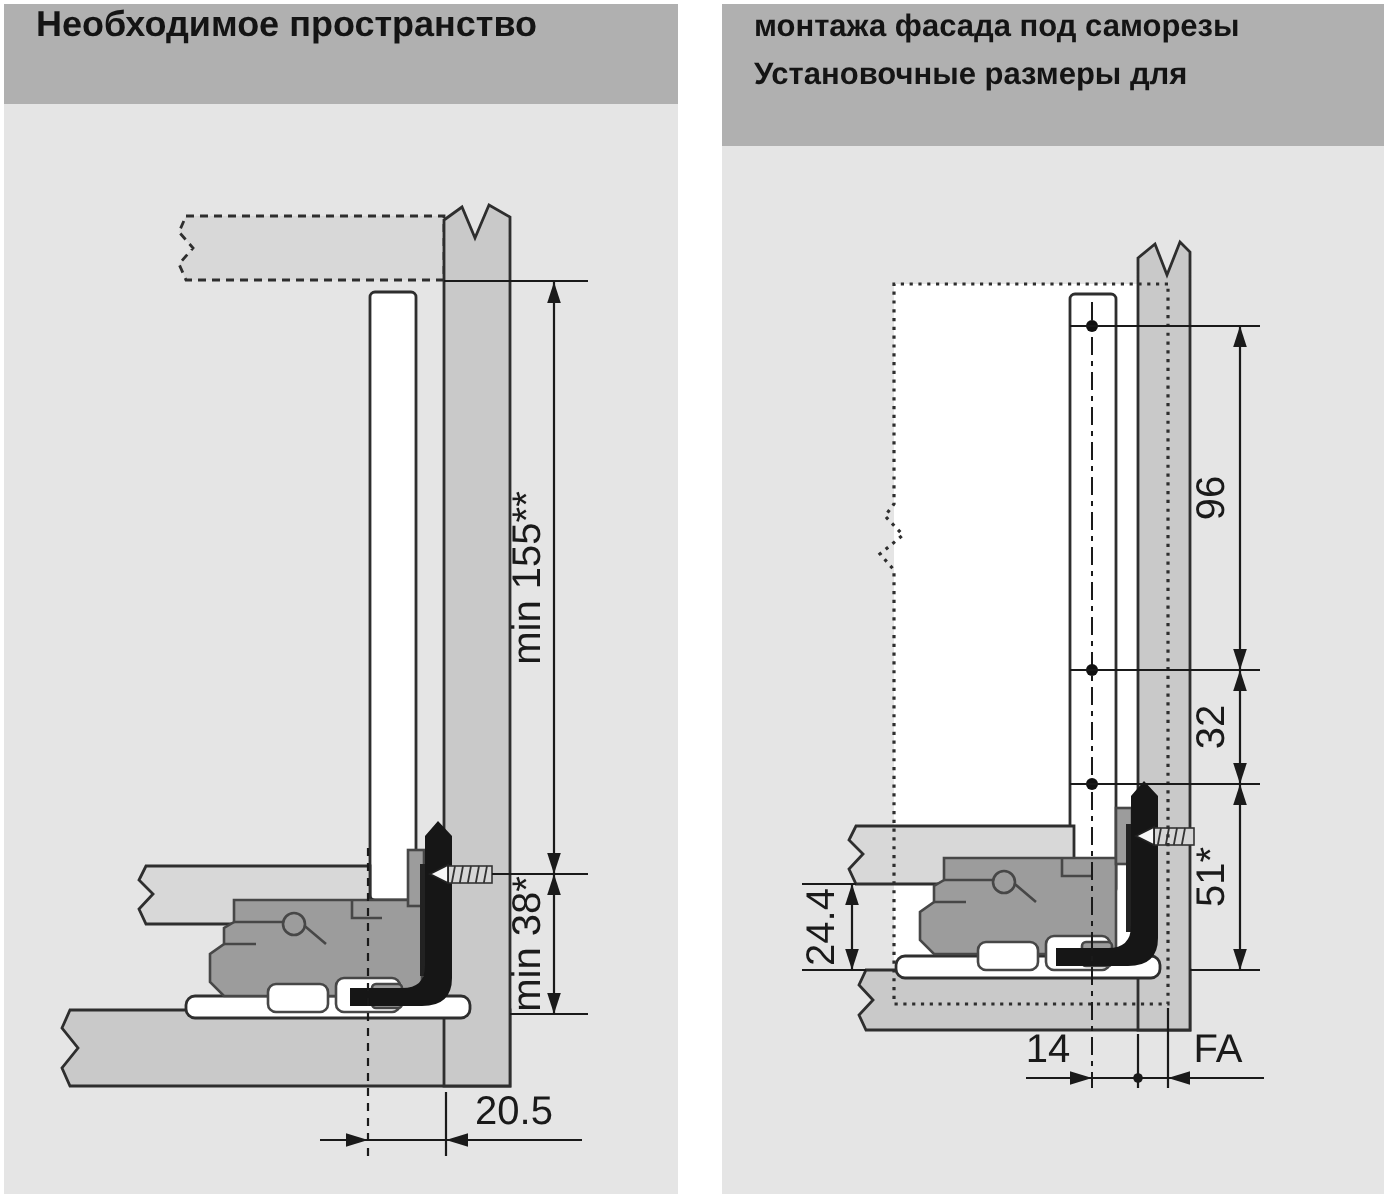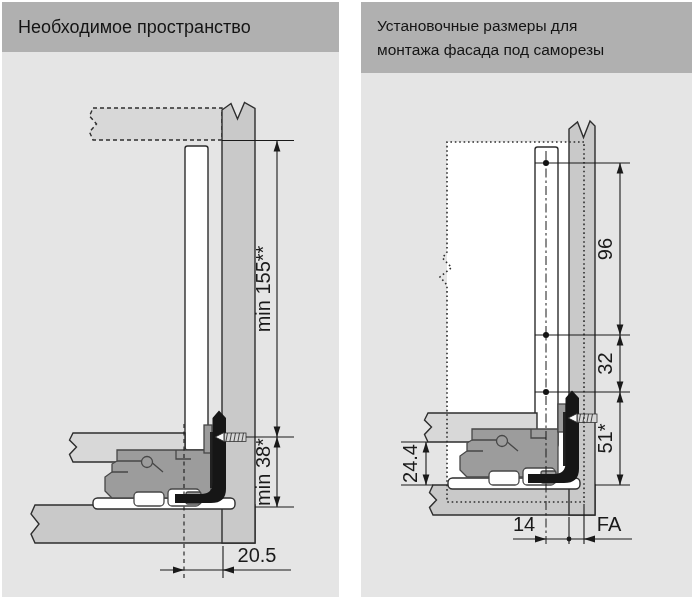--- a/index.html
+++ b/index.html
@@ -1,22 +1,22 @@
 <!DOCTYPE html>
 <html><head>
 <meta charset="utf-8">
 <style>
   html,body{margin:0;padding:0;background:#ffffff;}
   .page{position:relative;width:694px;height:600px;background:#ffffff;overflow:hidden;
         font-family:"Liberation Sans",sans-serif;}
   .panel{position:absolute;top:2px;height:595px;background:#e5e5e5;}
   .panel-left{left:2px;width:337px;}
   .panel-right{left:361px;width:331px;}
-  .panel-header{background:#b0b0b0;display:flex;flex-direction:column;justify-content:center;
-        padding-left:16px;box-sizing:border-box;color:#141414;font-weight:normal;}
+  .panel-header{background:#b0b0b0;display:flex;flex-direction:column;
+        padding-left:16px;box-sizing:border-box;color:#141414;font-weight:bold;}
   .panel-left .panel-header{height:50px;font-size:18px;}
   .panel-right .panel-header{height:71px;font-size:15.5px;line-height:24px;}
   svg.drawing{position:absolute;left:0;top:0;width:694px;height:600px;}
   .outline{stroke:#2e2e2e;stroke-width:1.4;}
   .mech{stroke:#474747;stroke-width:1.3;}
   .dims path, .dims line{stroke:#1a1a1a;stroke-width:1.1;fill:none;}
   .dims polygon{fill:#1a1a1a;stroke:none;}
   .dims text{fill:#1a1a1a;font-size:20px;stroke:none;font-family:"Liberation Sans",sans-serif;}
 </style>
 </head>
@@ -25,22 +25,22 @@
 <div class="page">
 
   <div class="panel panel-left">
     <div class="panel-header">
       <span>Необходимое пространство</span>
     </div>
   </div>
 
   <div class="panel panel-right">
     <div class="panel-header">
+      <span>монтажа фасада под саморезы</span>
       <span>Установочные размеры для</span>
-      <span>монтажа фасада под саморезы</span>
     </div>
   </div>
 
   <svg class="drawing" viewBox="0 0 694 600">
 
     <g>
 
       <path class="outline" d="M93,108 H222 V140 H93 L89.5,132 L96.5,124 L89.5,116 Z" fill="#d8d8d8" stroke-dasharray="4,3"></path>
 
       <path class="outline" d="M35,505 H255 V543 H35 L31,534 L39,524 L31,514 Z" fill="#c9c9c9"></path>

